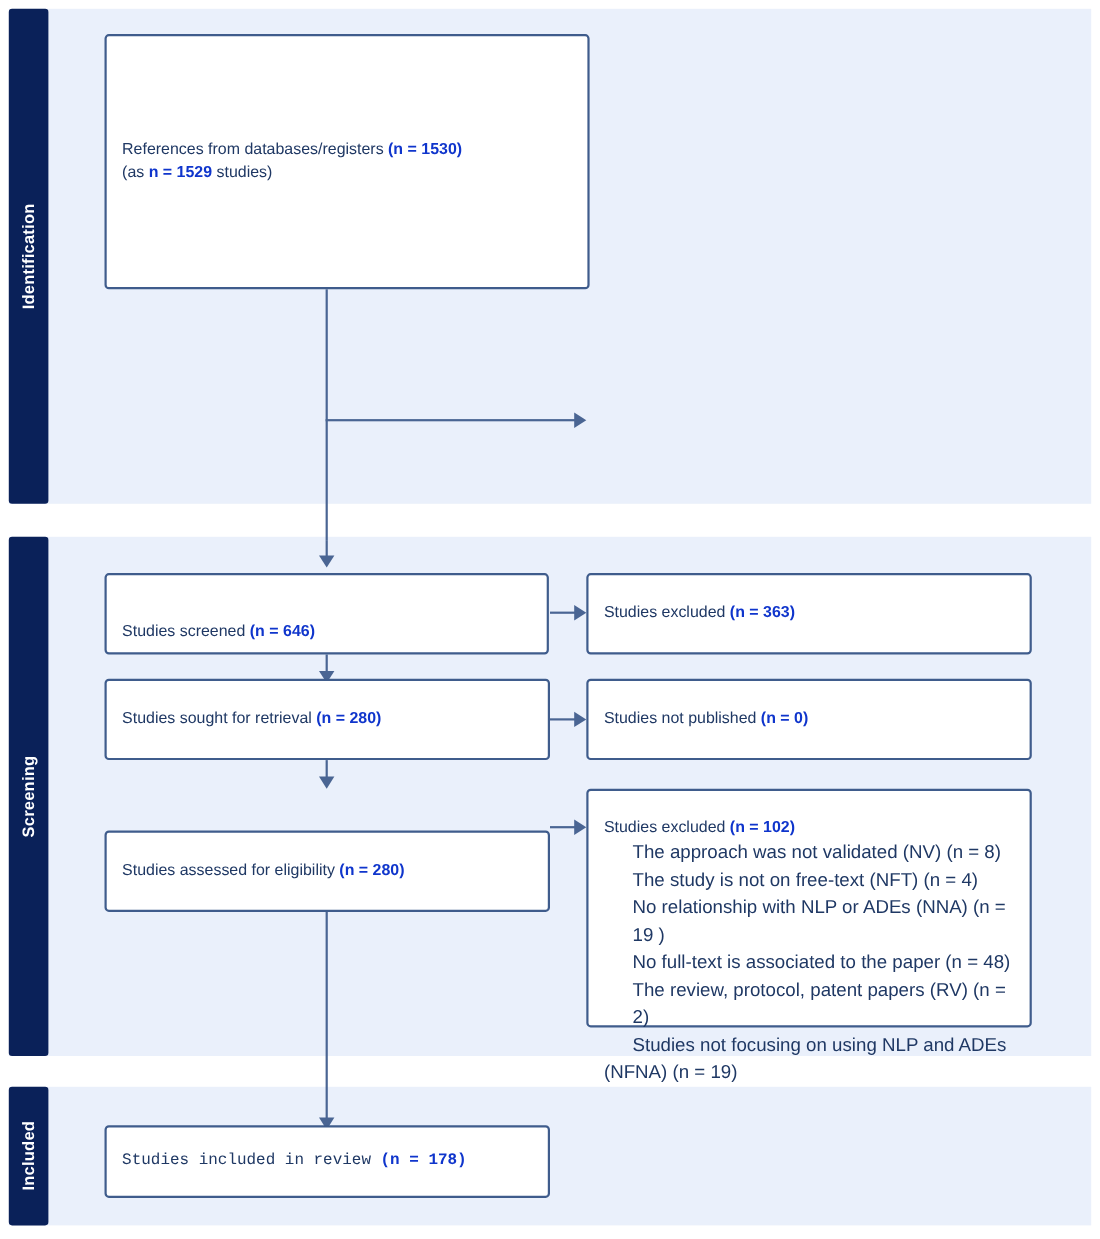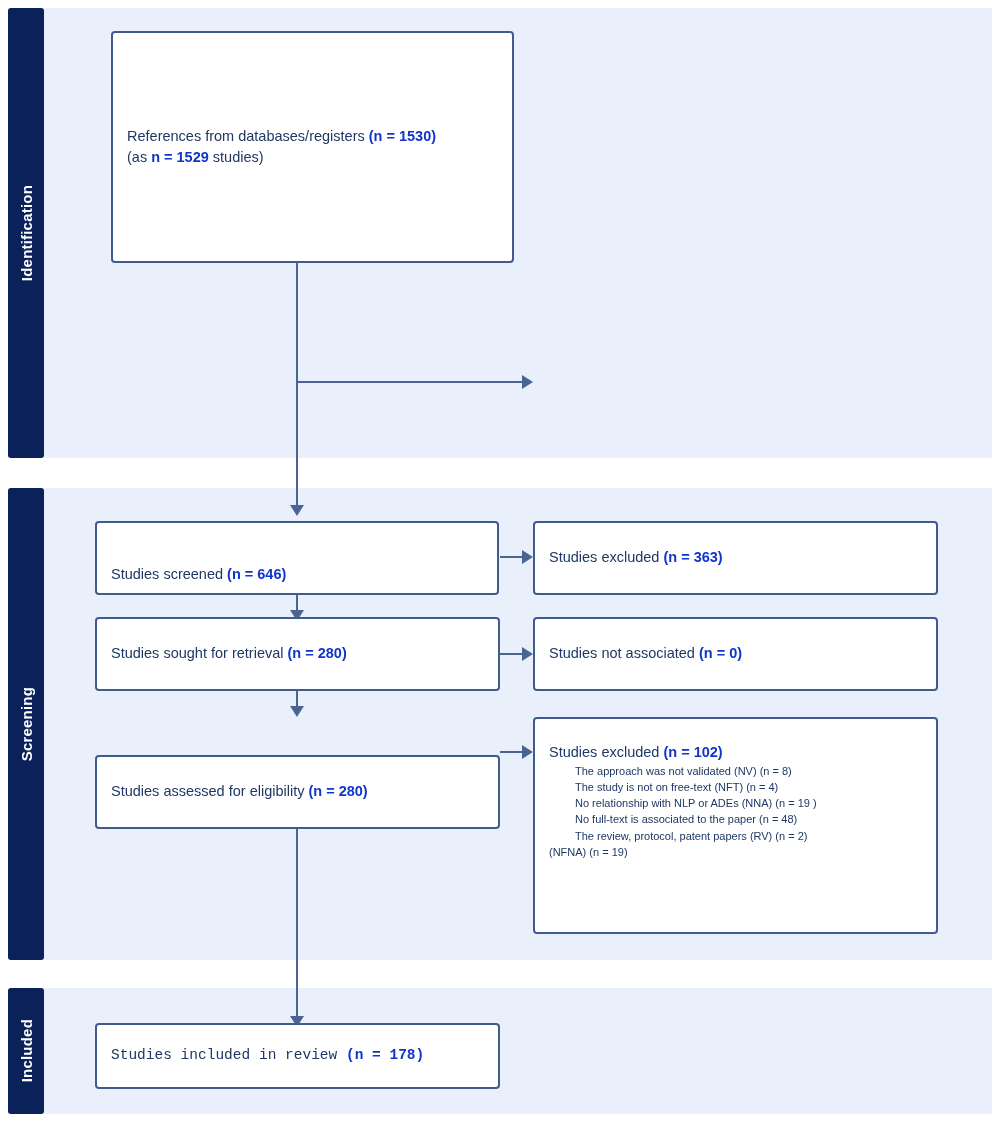--- a/index.html
+++ b/index.html
@@ -70,21 +70,21 @@
     font-weight: bold;
     white-space: nowrap;
   }
   .sub-list {
     margin: 0;
     padding: 0;
     list-style: none;
   }
   .sub-list li {
     color: #1f3864;
-    font-size: 11px;
+    font-size: 17px;
     line-height: 1.47;
     padding-left: 26px;
     text-indent: 0;
   }
   .sub-list li.wrap-out {
     padding-left: 0;
   }
 
   
   .vline, .hline {
@@ -146,21 +146,21 @@
 
   <div class="hline" style="left:500px; top:653px; width:24px;"></div>
   <div class="arrow-right" style="left:522px; top:647px;"></div>
 
   <div class="vline" style="left:296px; top:787px; height:232px;"></div>
   <div class="arrow-down" style="left:290px; top:1016px;"></div>
 
   <div class="hline" style="left:500px; top:751px; width:24px;"></div>
   <div class="arrow-right" style="left:522px; top:745px;"></div>
 
-  <div class="box" style="left:95px; top:31px; width:403px; height:232px;margin-left:16px;">
+  <div class="box" style="left:95px; top:31px; width:441px; height:232px;">
     <div class="box-text">
       <span>References from databases/registers </span><span class="num">(n = 1530)</span><br>
       <span>(as </span><span class="num">n = 1529</span><span> studies)</span>
     </div>
   </div>
 
 
   <div class="box" style="left:95px; top:521px; width:404px; height:74px;align-items:flex-end;">
     <div class="box-text">
       <span>Studies screened </span><span class="num">(n = 646)</span>
@@ -174,41 +174,42 @@
   </div>
 
   <div class="box" style="left:95px; top:617px; width:405px; height:74px;">
     <div class="box-text">
       <span>Studies sought for retrieval </span><span class="num">(n = 280)</span>
     </div>
   </div>
 
   <div class="box" style="left:533px; top:617px; width:405px; height:74px;">
     <div class="box-text">
-      <span>Studies not associated </span><span class="num">(n = 0)</span>
+      <span>Studies not published </span><span class="num">(n = 0)</span>
     </div>
   </div>
 
   <div class="box" style="left:95px; top:755px; width:405px; height:74px;">
     <div class="box-text">
       <span>Studies assessed for eligibility </span><span class="num">(n = 280)</span>
     </div>
   </div>
 
   <div class="box top-align" style="left:533px; top:717px; width:405px; height:217px;">
     <div class="box-text">
       <div>
         <span>Studies excluded </span><span class="num">(n = 102)</span>
       </div>
       <ul class="sub-list">
         <li>The approach was not validated (NV) (n = 8)</li>
         <li>The study is not on free-text (NFT) (n = 4)</li>
         <li>No relationship with NLP or ADEs (NNA) (n = 19 )</li>
         <li>No full-text is associated to the paper  (n = 48)</li>
         <li>The review, protocol, patent papers (RV) (n = 2)</li>
+        <li>Studies not focusing on using NLP and ADEs</li>
         <li class="wrap-out">(NFNA) (n = 19)</li>
       </ul>
     </div>
   </div>
 
   <div class="box" style="left:95px; top:1023px; width:405px; height:66px;font-family:Liberation Mono, monospace;">
     <div class="box-text">
       <span>Studies included in review </span><span class="num">(n = 178)</span>
     </div>
   </div>

